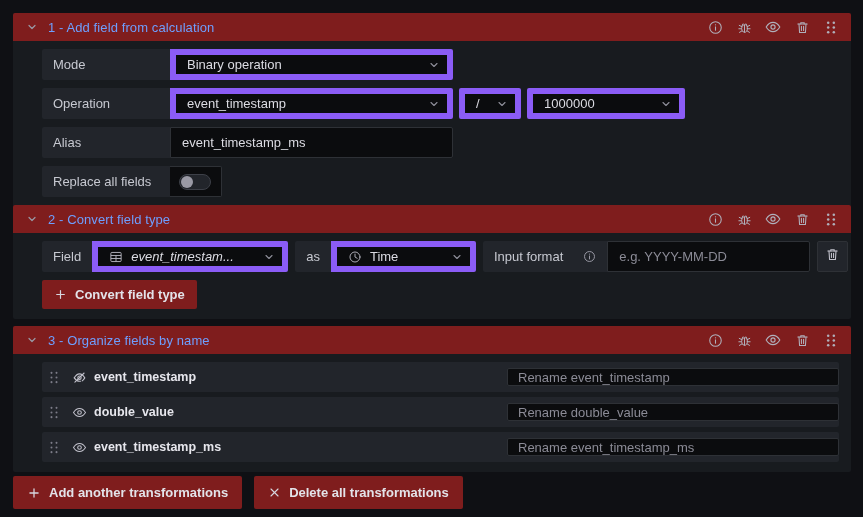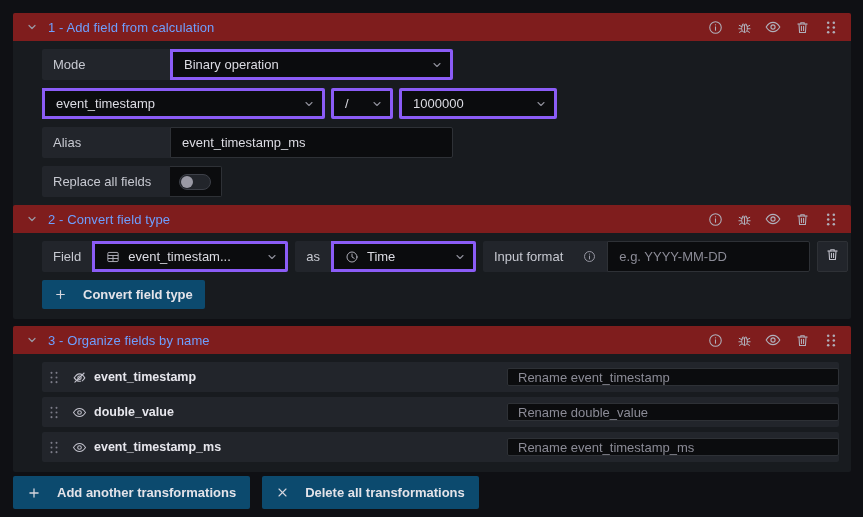--- a/index.html
+++ b/index.html
@@ -79,21 +79,21 @@
     padding: 0 11px;
     min-width: 128px;
     border-radius: 2px 0 0 2px;
     white-space: nowrap;
   }
   .flabel.auto { min-width: 0; }
 
   .sel {
     height: 31px;
     background: #0b0c0e;
-    border: 3px solid #8b5cf6;
+    border: 6px solid #8b5cf6;
     border-radius: 0 2px 2px 0;
     display: flex;
     align-items: center;
     padding: 0 7px 0 11px;
     font-size: 13px;
     color: #dcdce3;
     position: relative;
   }
   .sel .val { white-space: nowrap; overflow: hidden; text-overflow: ellipsis; }
   .sel .caret {
@@ -141,22 +141,22 @@
     top: 1px; left: 1px;
     width: 12px; height: 12px;
     border-radius: 50%;
     background: #9a9aa5;
   }
 
   .btn {
     height: 29px;
     display: inline-flex;
     align-items: center;
-    gap: 16px;
-    background: #0c4a6e;
+    gap: 8px;
+    background: #7f1d1d;
     border: none;
     border-radius: 2px;
     color: #e3e3e9;
     font-size: 13px;
     font-weight: bold;
     font-family: "Liberation Sans", sans-serif;
     padding: 0 12px;
     cursor: pointer;
   }
   .btn .bi { color: #d6d6de; display: flex; align-items: center; }
@@ -283,20 +283,21 @@
           <span class="val">Binary operation</span>
           <span class="caret">
             <svg width="12" height="12" viewBox="0 0 24 24" fill="none" stroke="currentColor" stroke-width="2.2" stroke-linecap="round" stroke-linejoin="round">
                 <polyline points="6 9 12 15 18 9"></polyline>
               </svg>
           </span>
         </div>
       </div>
 
       <div class="frow">
+        <div class="flabel">Operation</div>
         <div class="sel" style="width:283px;">
           <span class="val">event_timestamp</span>
           <span class="caret">
             <svg width="12" height="12" viewBox="0 0 24 24" fill="none" stroke="currentColor" stroke-width="2.2" stroke-linecap="round" stroke-linejoin="round">
                 <polyline points="6 9 12 15 18 9"></polyline>
               </svg>
           </span>
         </div>
         <div class="sel standalone" style="width:62px;margin-left:6px;">
           <span class="val">/</span>
@@ -383,21 +384,21 @@
               <circle cx="4" cy="13" r="1.35"></circle>
               <circle cx="10" cy="13" r="1.35"></circle>
             </svg>
         </span>
       </span>
     </div>
 
     <div class="card-body">
       <div class="frow">
         <div class="flabel auto">Field</div>
-        <div class="sel" style="width:196px;">
+        <div class="sel" style="width:196px;font-style:italic;">
           <span class="lead">
             <svg width="14" height="14" viewBox="0 0 24 24" fill="none" stroke="currentColor" stroke-width="1.6">
                 <rect x="3.2" y="4.2" width="17.6" height="15.6" rx="1.6"></rect>
                 <line x1="3.2" y1="9.4" x2="20.8" y2="9.4"></line>
                 <line x1="12" y1="9.4" x2="12" y2="19.8"></line>
                 <line x1="3.2" y1="14.6" x2="20.8" y2="14.6"></line>
               </svg>
           </span>
           <span class="val">event_timestam...</span>
           <span class="caret">

